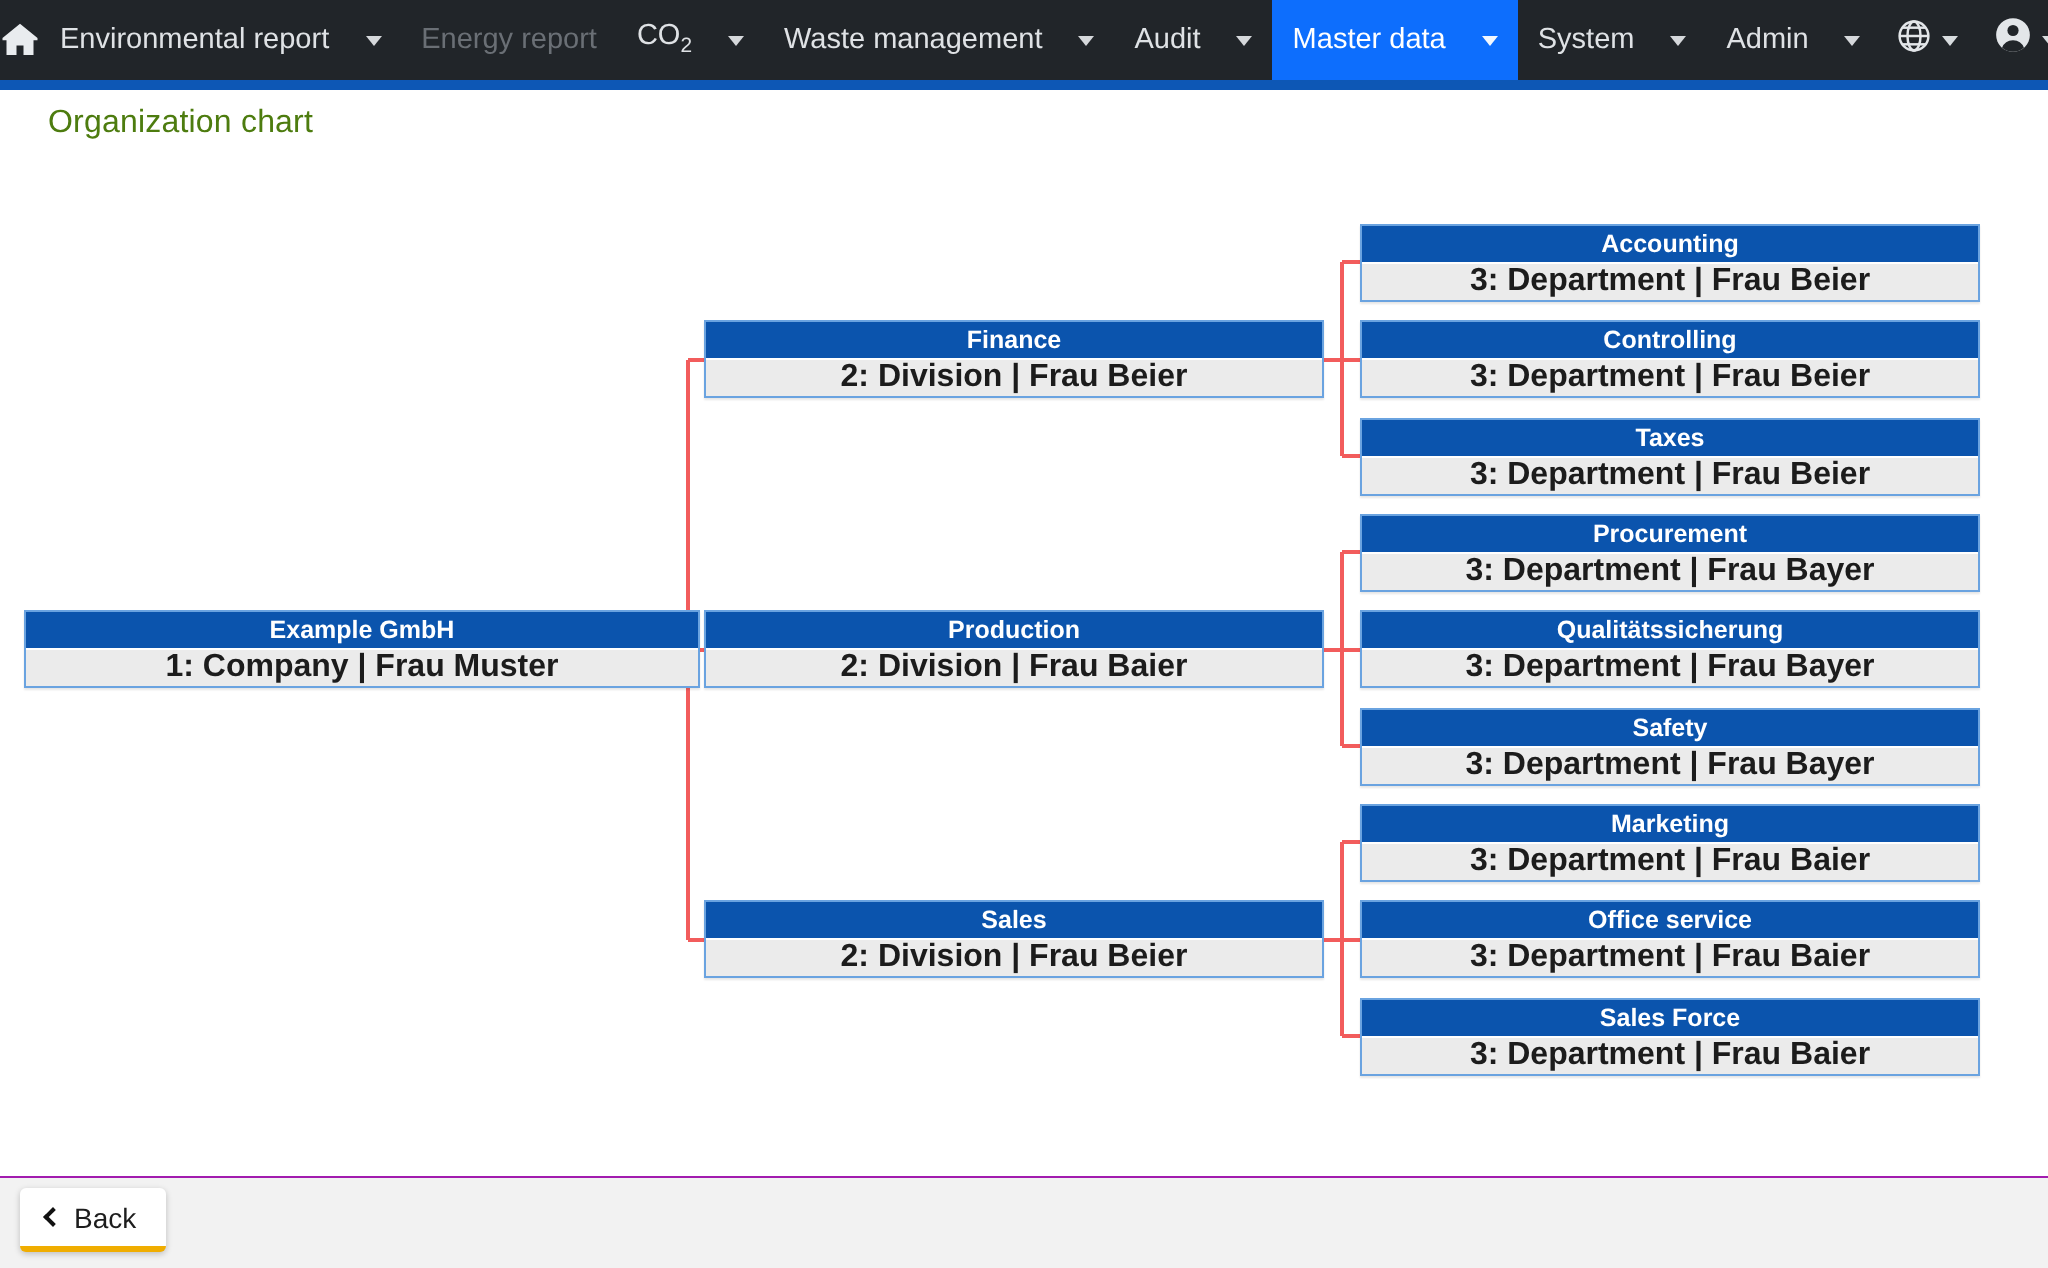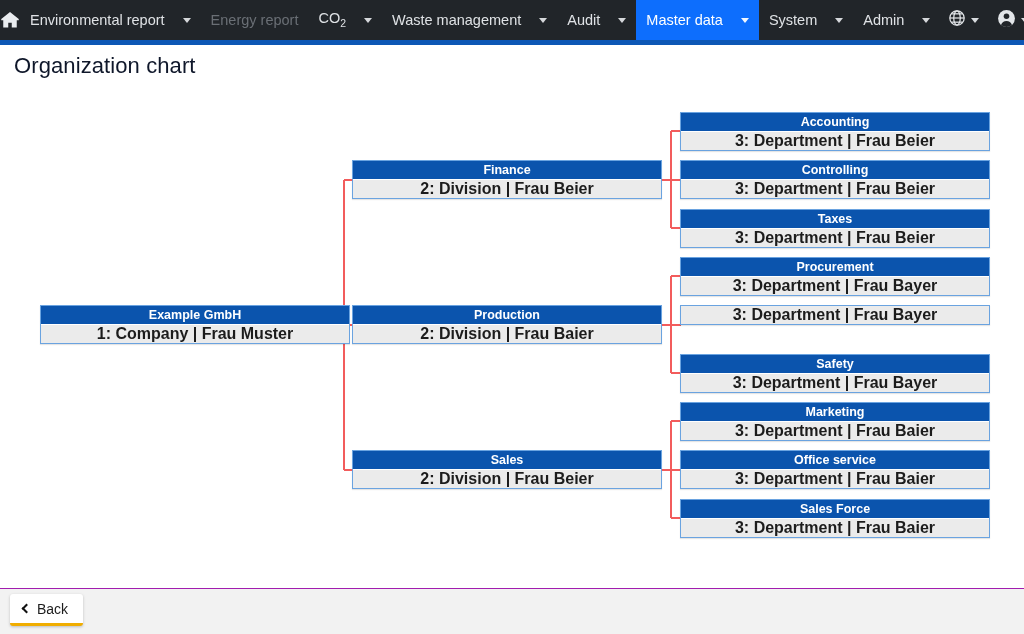--- a/index.html
+++ b/index.html
@@ -53,22 +53,22 @@
     padding-right: 10px;
   }
   .nav-icon-btn {
     display: flex; align-items: center; gap: 5px;
     padding: 0 8px; height: 40px; color: #e3e6e9; cursor: pointer;
   }
   .sub { font-size: 0.72em; vertical-align: sub; }
 
   
   .page-title {
-    position: absolute; top: 53px; left: 14px;
-    font-size: 22px; color: #0f172a; font-weight: 400;
+    position: absolute; top: 53px; left: 24px;
+    font-size: 16px; color: #4d7c0f; font-weight: 400;
     letter-spacing: .1px;
   }
 
   
   .canvas {
     position: absolute; top: 92px; left: 0;
     width: 1024px; height: 496px;
     background: #ffffff;
   }
   .connectors {
@@ -244,21 +244,21 @@
       <line x1="671" y1="281" x2="681" y2="281"></line>
 
       <line x1="661" y1="378" x2="671" y2="378"></line>
       <line x1="671" y1="329" x2="671" y2="426"></line>
       <line x1="671" y1="329" x2="681" y2="329"></line>
       <line x1="671" y1="378" x2="681" y2="378"></line>
       <line x1="671" y1="426" x2="681" y2="426"></line>
     </g>
   </svg>
 
-  <div class="node" style="left:40px; top:213px; width:310px;">
+  <div class="node" style="left:12px; top:213px; width:338px;">
     <div class="node-head">Example GmbH</div>
     <div class="node-body">1: Company | Frau Muster</div>
   </div>
 
   <div class="node" style="left:352px; top:68px; width:310px;">
     <div class="node-head">Finance</div>
     <div class="node-body">2: Division | Frau Beier</div>
   </div>
 
   <div class="node" style="left:352px; top:213px; width:310px;">
@@ -282,20 +282,21 @@
   <div class="node" style="left:680px; top:117px; width:310px;">
     <div class="node-head">Taxes</div>
     <div class="node-body">3: Department | Frau Beier</div>
   </div>
 
   <div class="node" style="left:680px; top:165px; width:310px;">
     <div class="node-head">Procurement</div>
     <div class="node-body">3: Department | Frau Bayer</div>
   </div>
   <div class="node" style="left:680px; top:213px; width:310px;">
+    <div class="node-head">Qualitätssicherung</div>
     <div class="node-body">3: Department | Frau Bayer</div>
   </div>
   <div class="node" style="left:680px; top:262px; width:310px;">
     <div class="node-head">Safety</div>
     <div class="node-body">3: Department | Frau Bayer</div>
   </div>
 
   <div class="node" style="left:680px; top:310px; width:310px;">
     <div class="node-head">Marketing</div>
     <div class="node-body">3: Department | Frau Baier</div>

